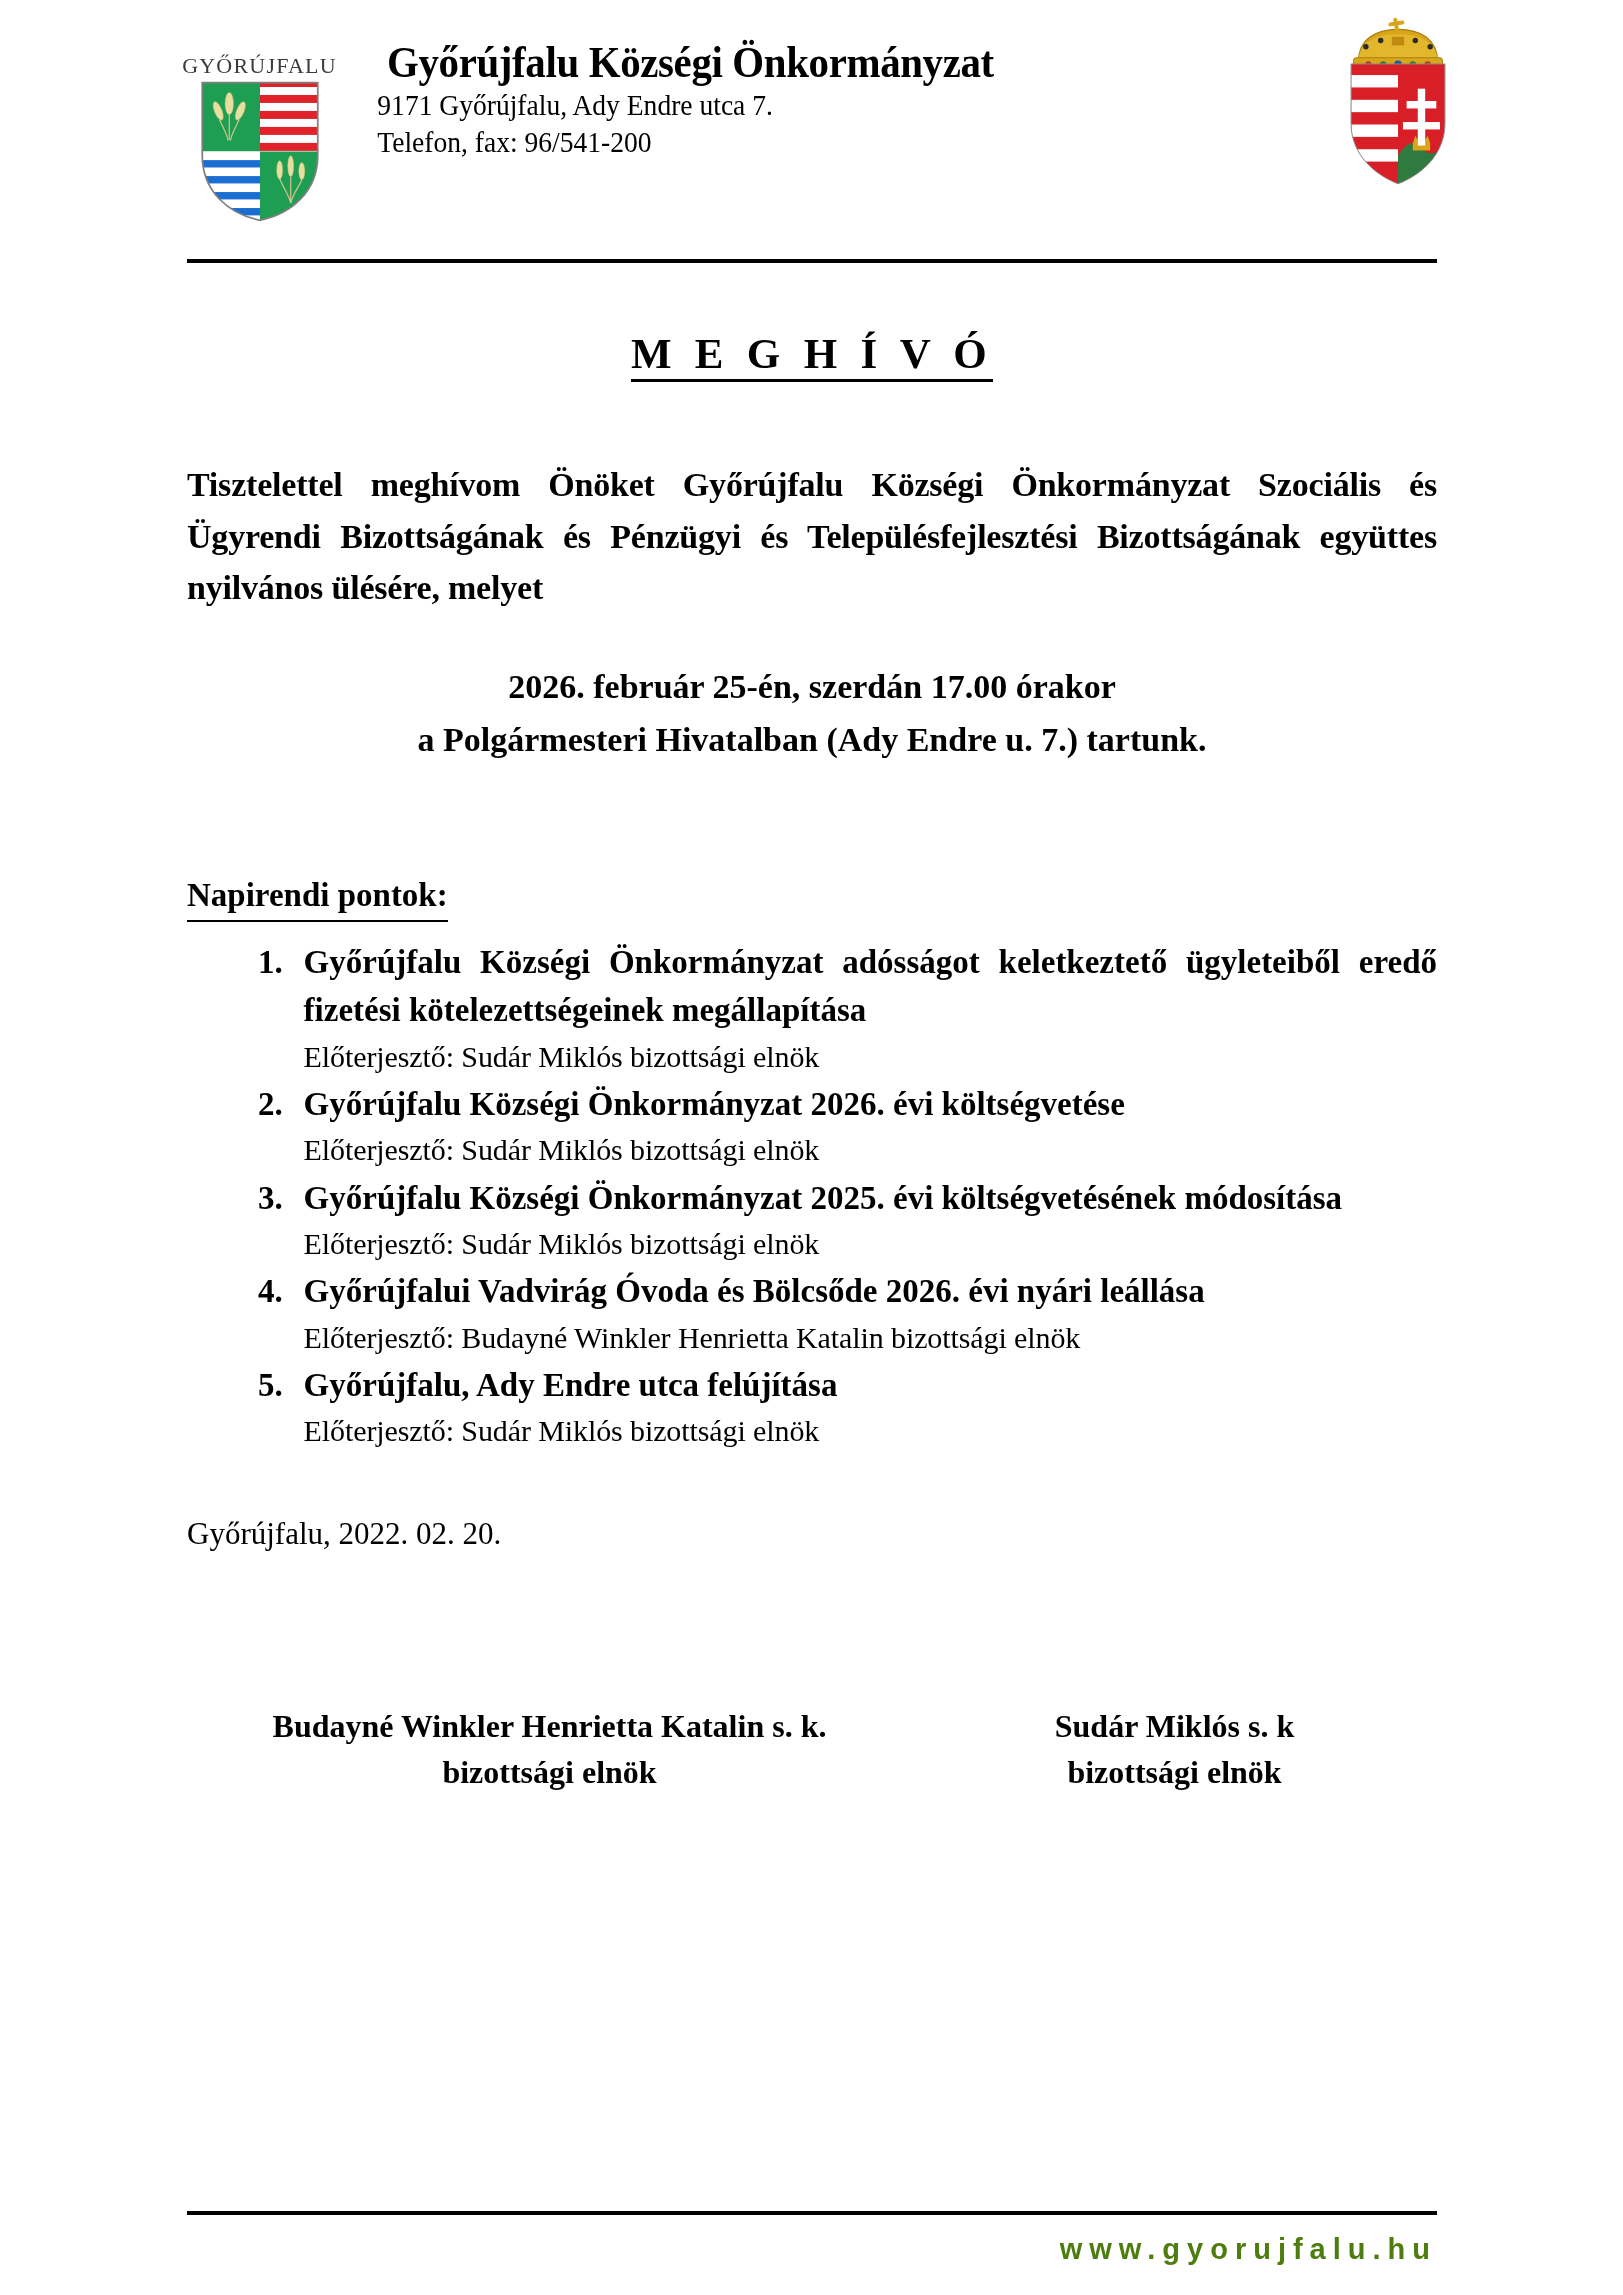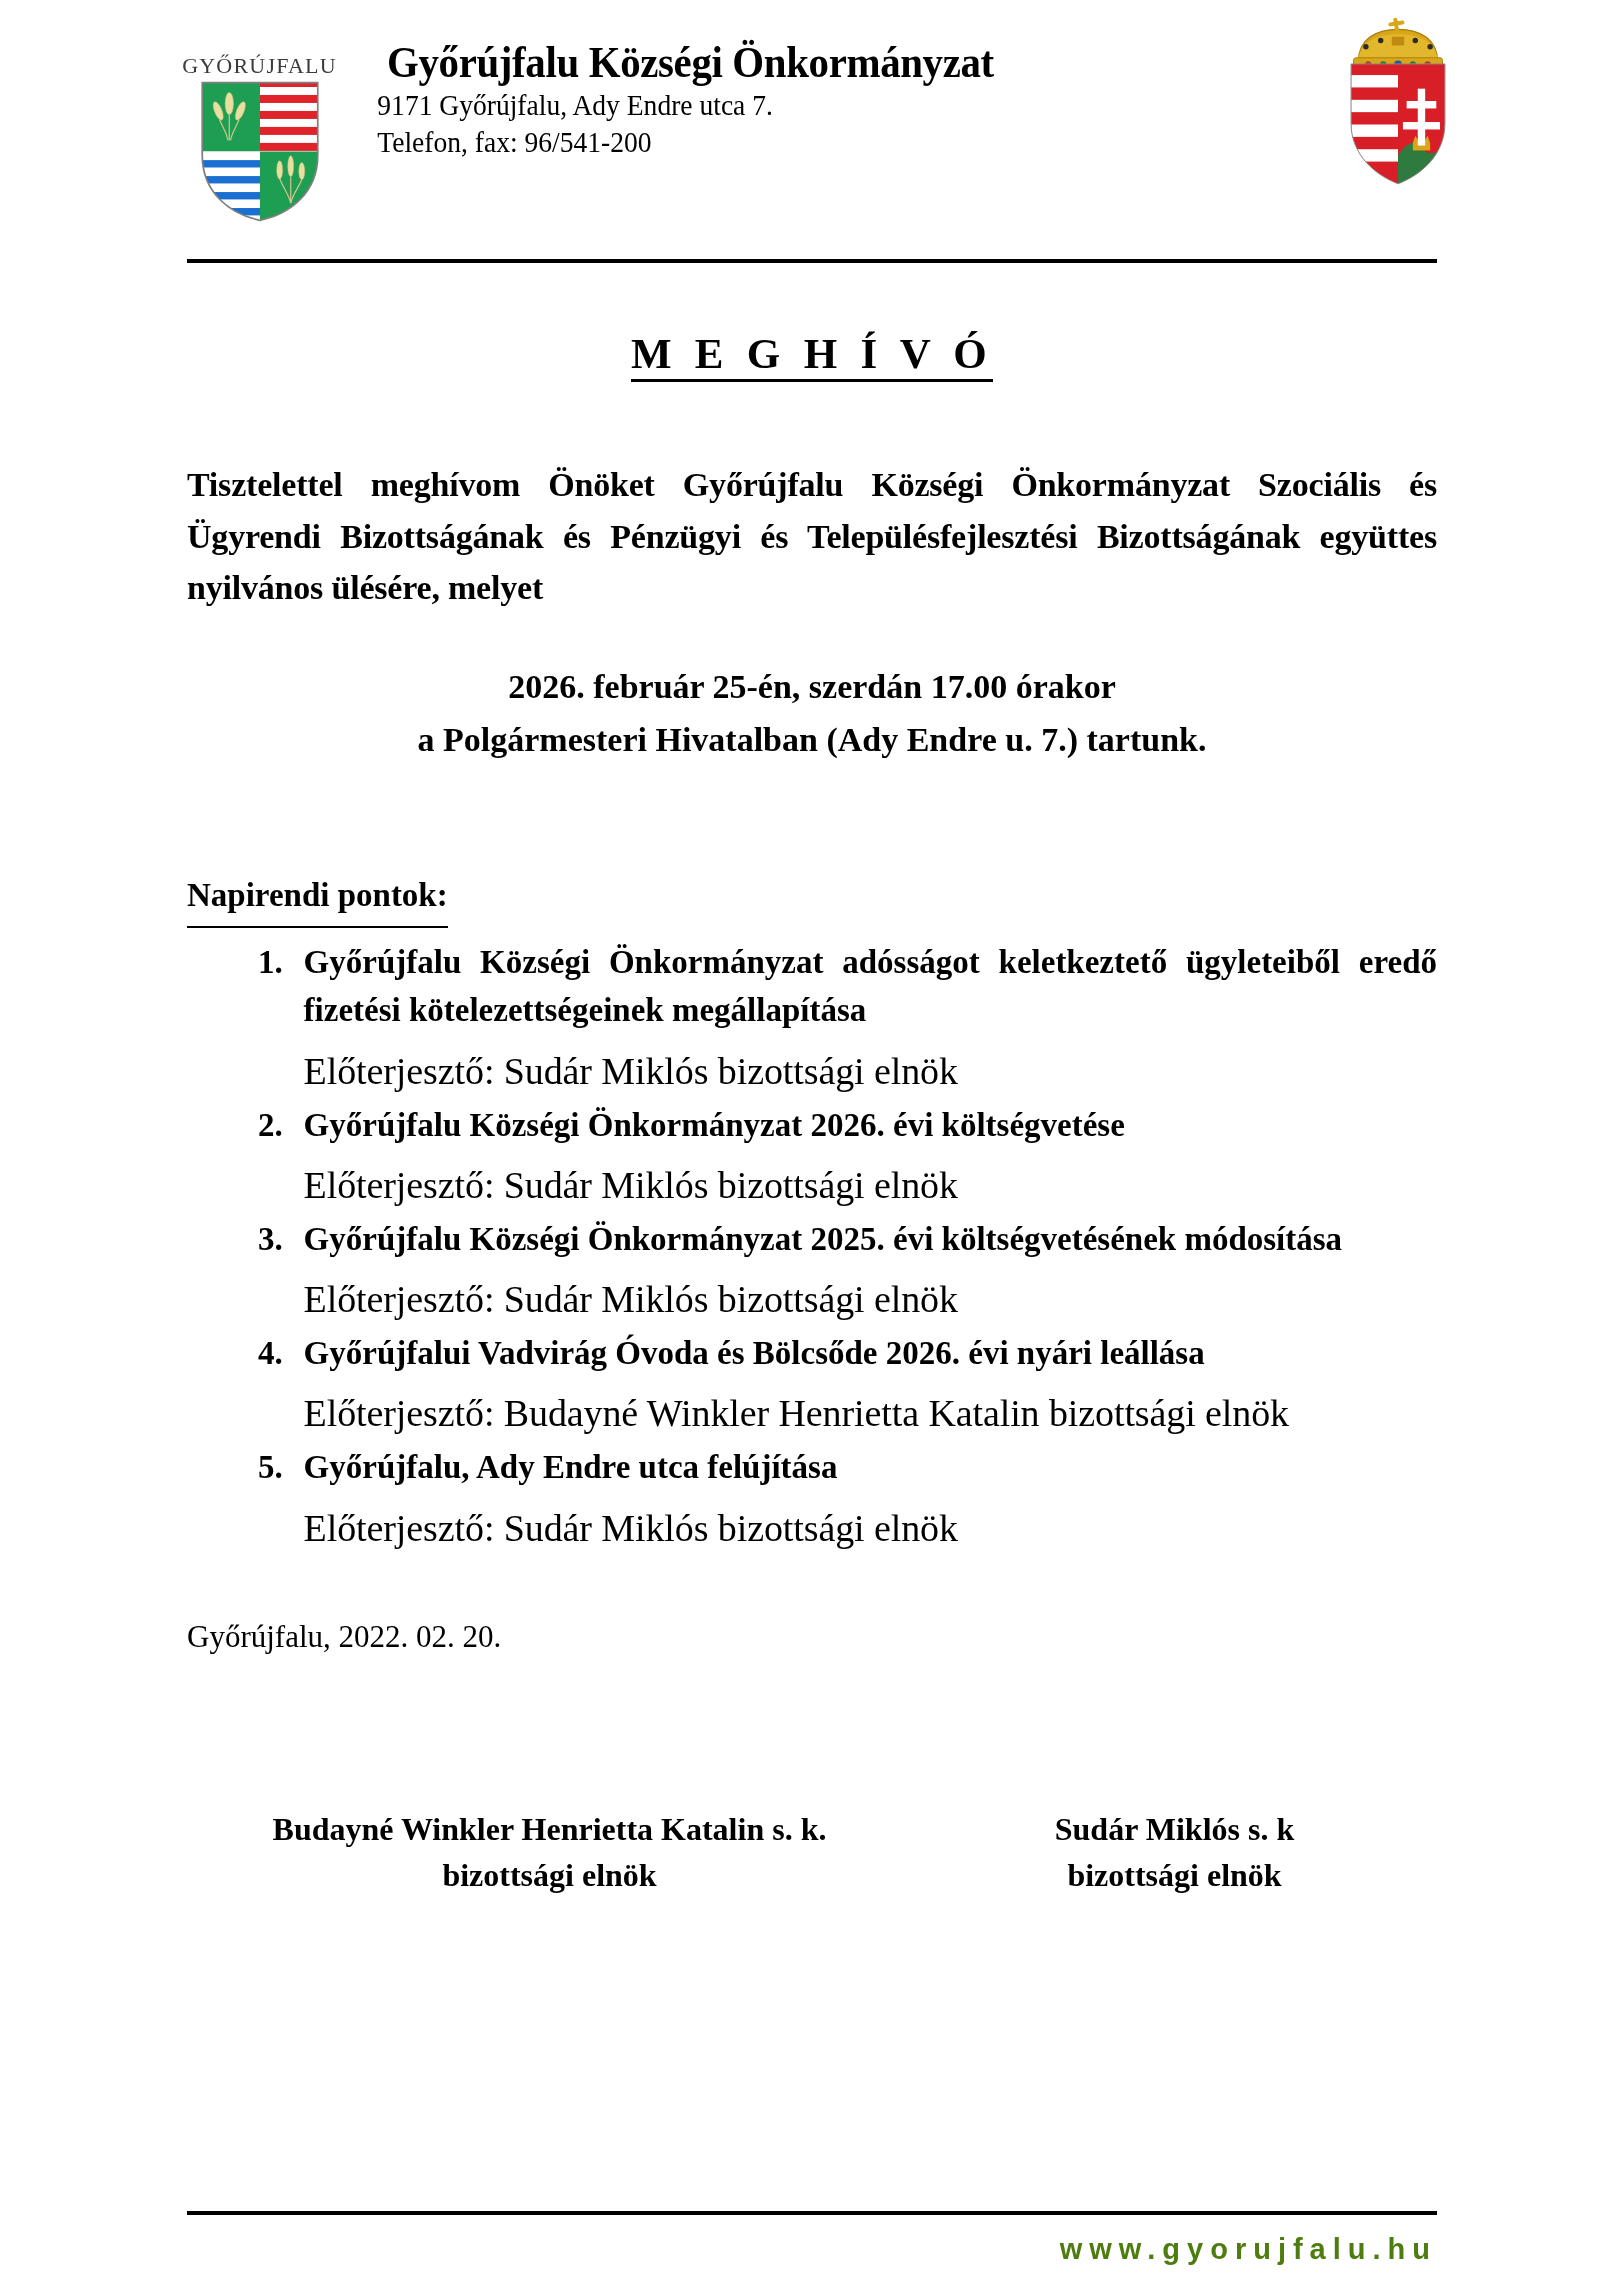--- a/index.html
+++ b/index.html
@@ -140,21 +140,21 @@
   }
 
   .agenda-heading {
     margin-top: 110px;
     font-weight: bold;
     font-size: 33px;
     line-height: 1.2;
   }
   .agenda-heading span.ul {
     border-bottom: 2.4px solid #000;
-    padding-bottom: 13px;
+    padding-bottom: 7px;
   }
 
   ol.agenda {
     margin: 22px 0 0 0;
     padding-left: 104px;
     list-style-position: outside;
   }
   ol.agenda > li {
     font-weight: bold;
     font-size: 33px;
@@ -163,24 +163,23 @@
     padding-left: 12.6px;
   }
   ol.agenda > li .item-title {
     display: block;
     text-align: justify;
     text-align-last: left;
   }
   ol.agenda > li .presenter {
     display: block;
     font-weight: normal;
-    font-size: 38px;
+    font-size: 30px;
     line-height: 1.45;
     letter-spacing: -0.1px;
-    margin-top: 9px;
   }
 
   .place-date {
     margin-top: 61px;
     font-size: 31px;
     line-height: 1.3;
   }
 
   .signatures {
     margin-top: 149px;

